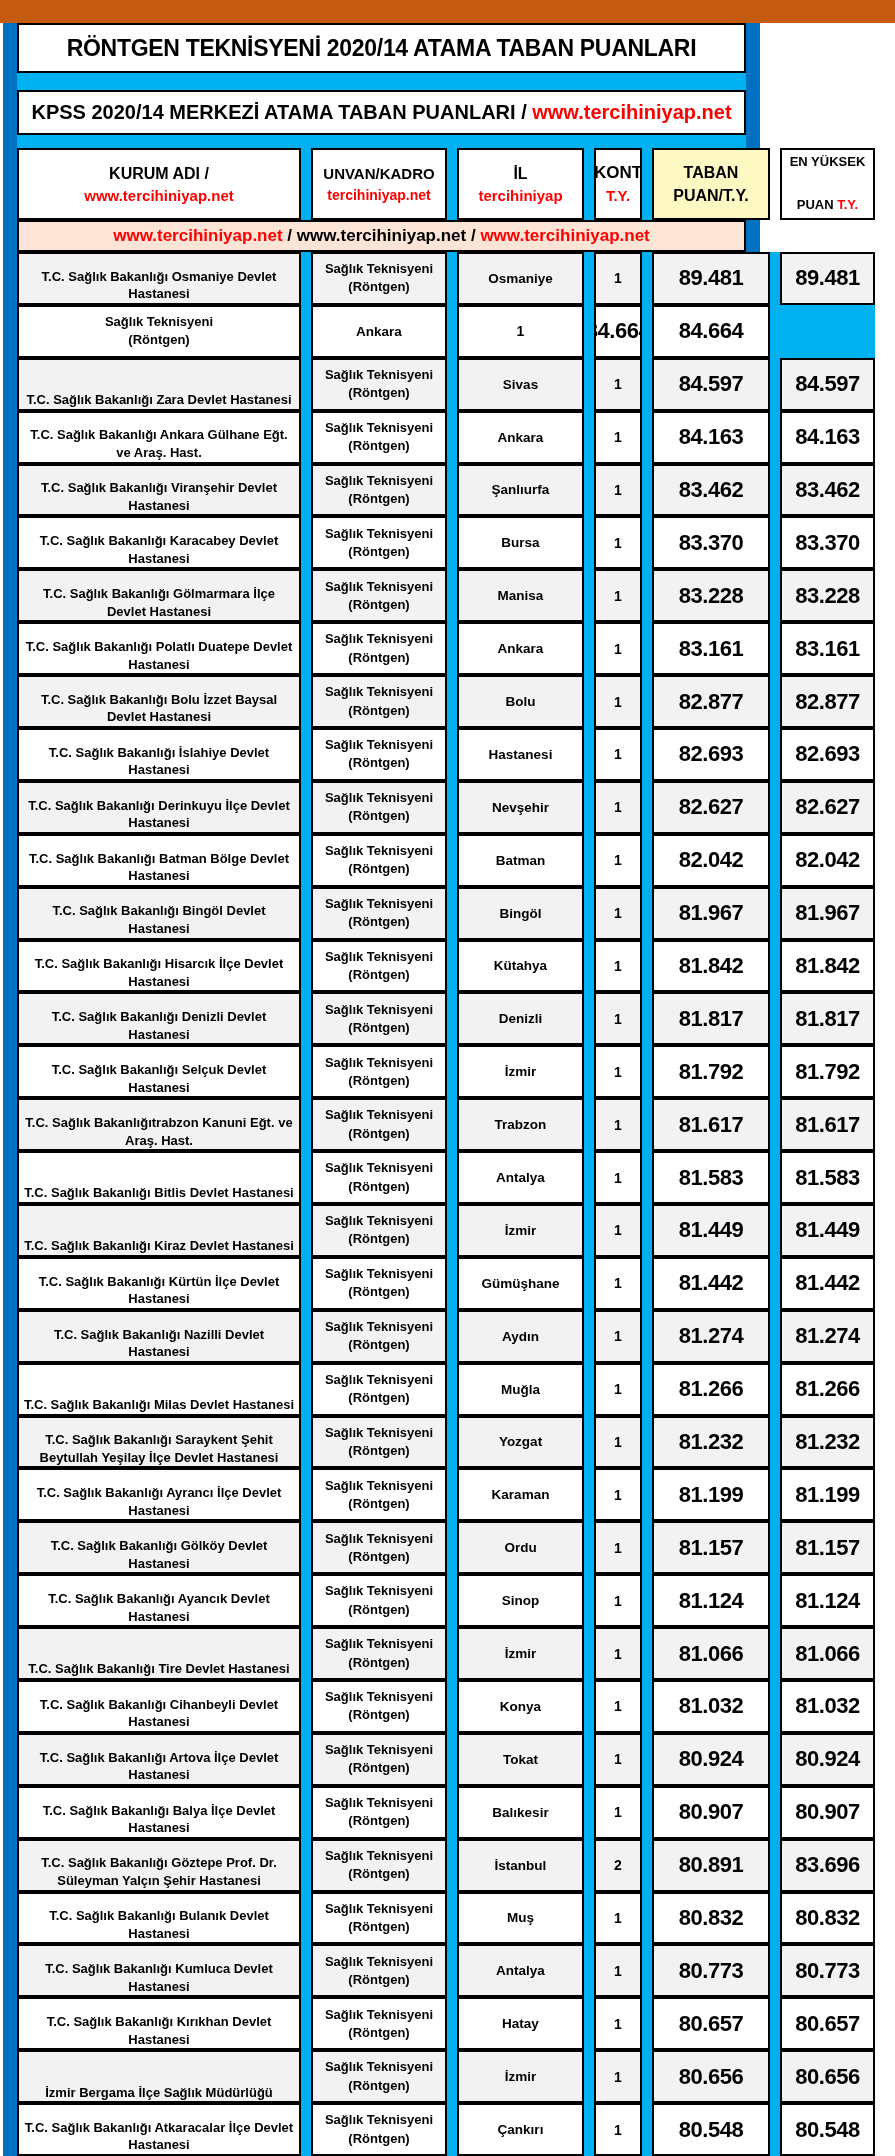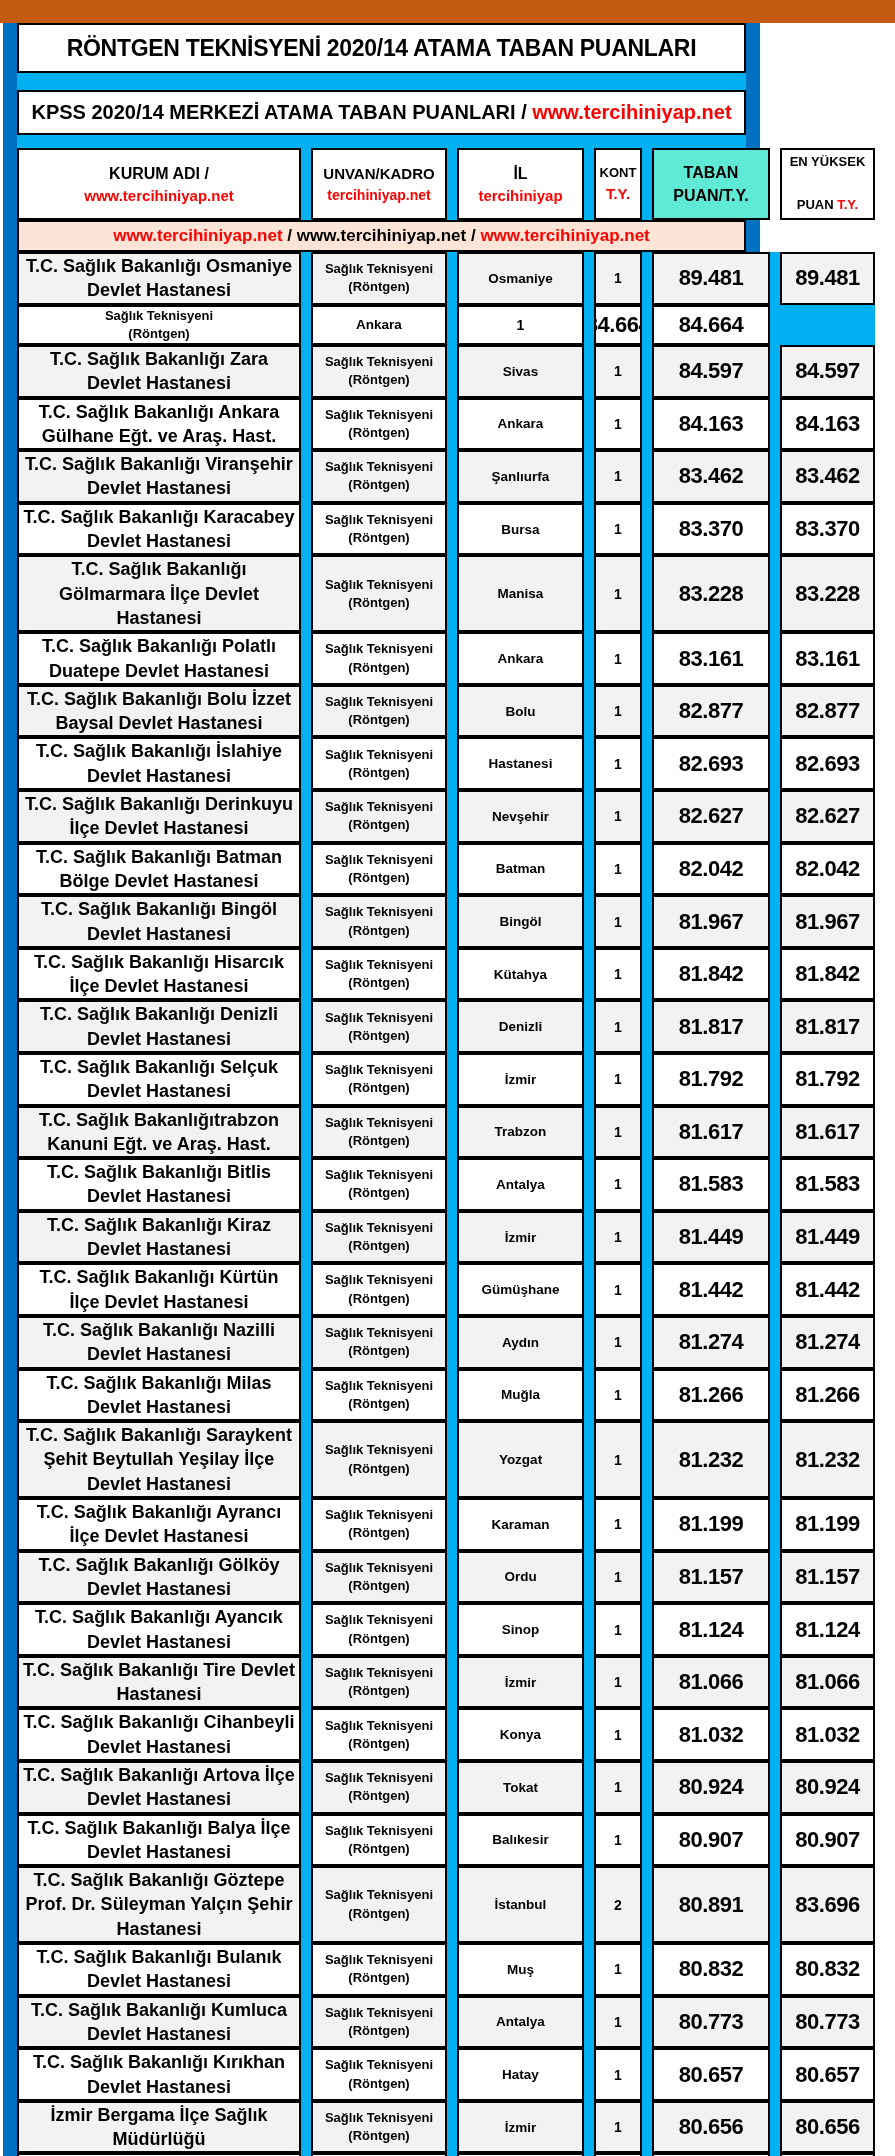--- a/index.html
+++ b/index.html
@@ -14,31 +14,31 @@
   .stripe1{height:17px;}
   .stripe2{height:13px;}
   .subtitle-block{height:45px;border:2px solid #000;display:flex;align-items:center;justify-content:center;background:#fff;white-space:pre;}
   .subtitle-block .blk{font-size:20px;}
   .red{color:#FF0000;}
   .grid6{display:grid;grid-template-columns:284px 136px 127px 48px 118px 95px;column-gap:10px;background:#00B0F0;}
   .header-row{height:72px;}
   .hcell{border:2px solid #000;background:#fff;display:flex;flex-direction:column;align-items:center;justify-content:center;text-align:center;line-height:1.45;}
   .hcell .l1{font-size:16px;}
   .hcell .l2{font-size:15px;}
-  .hcell-kont .l1{font-size:13px;}
+  .hcell-kont .l1{font-size:17px;}
   .hcell-kont .l2{font-size:15px;}
-  .hcell-taban{background:#5eead4;}
+  .hcell-taban{background:#fef9c3;}
   .hcell-taban .l1,.hcell-taban .l2{font-size:16px;}
   .hcell-yuksek .l1,.hcell-yuksek .l2{font-size:13px;}
   .banner{height:32px;border:2px solid #000;background:#FCE4D6;display:flex;align-items:center;justify-content:center;white-space:pre;font-size:17px;}
   .rows{height:1904px;display:grid;grid-template-rows:repeat(36,1fr);}
   .row{height:100%;}
   .cell{border:2px solid #000;background:#fff;display:flex;flex-direction:column;align-items:center;justify-content:center;text-align:center;overflow:hidden;padding:0 4px;}
   .row:nth-child(odd) .cell{background:#F2F2F2;}
-  .cell-kurum{font-size:18px;line-height:1.35;}
+  .cell-kurum{font-size:13px;line-height:1.35;justify-content:flex-end;}
   .cell-unvan{font-size:13px;line-height:1.4;}
   .cell-il{font-size:13.5px;}
   .cell-kont{font-size:14px;}
   .cell-score{font-size:22px;letter-spacing:-0.5px;}
 </style>
 </head>
 <body>
 
 <div class="page">
   <div class="top-bar"></div>

